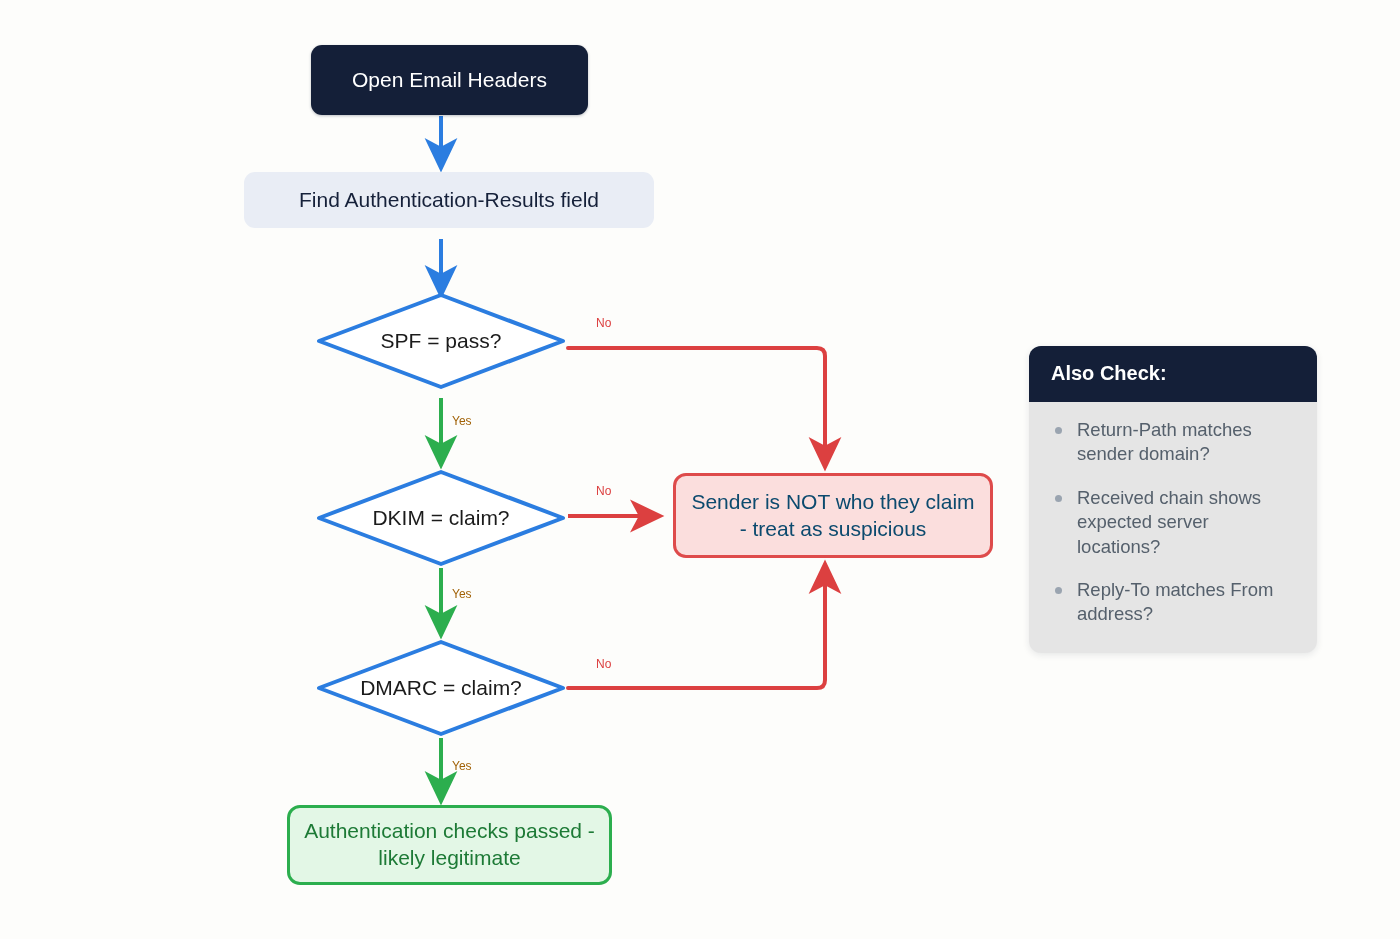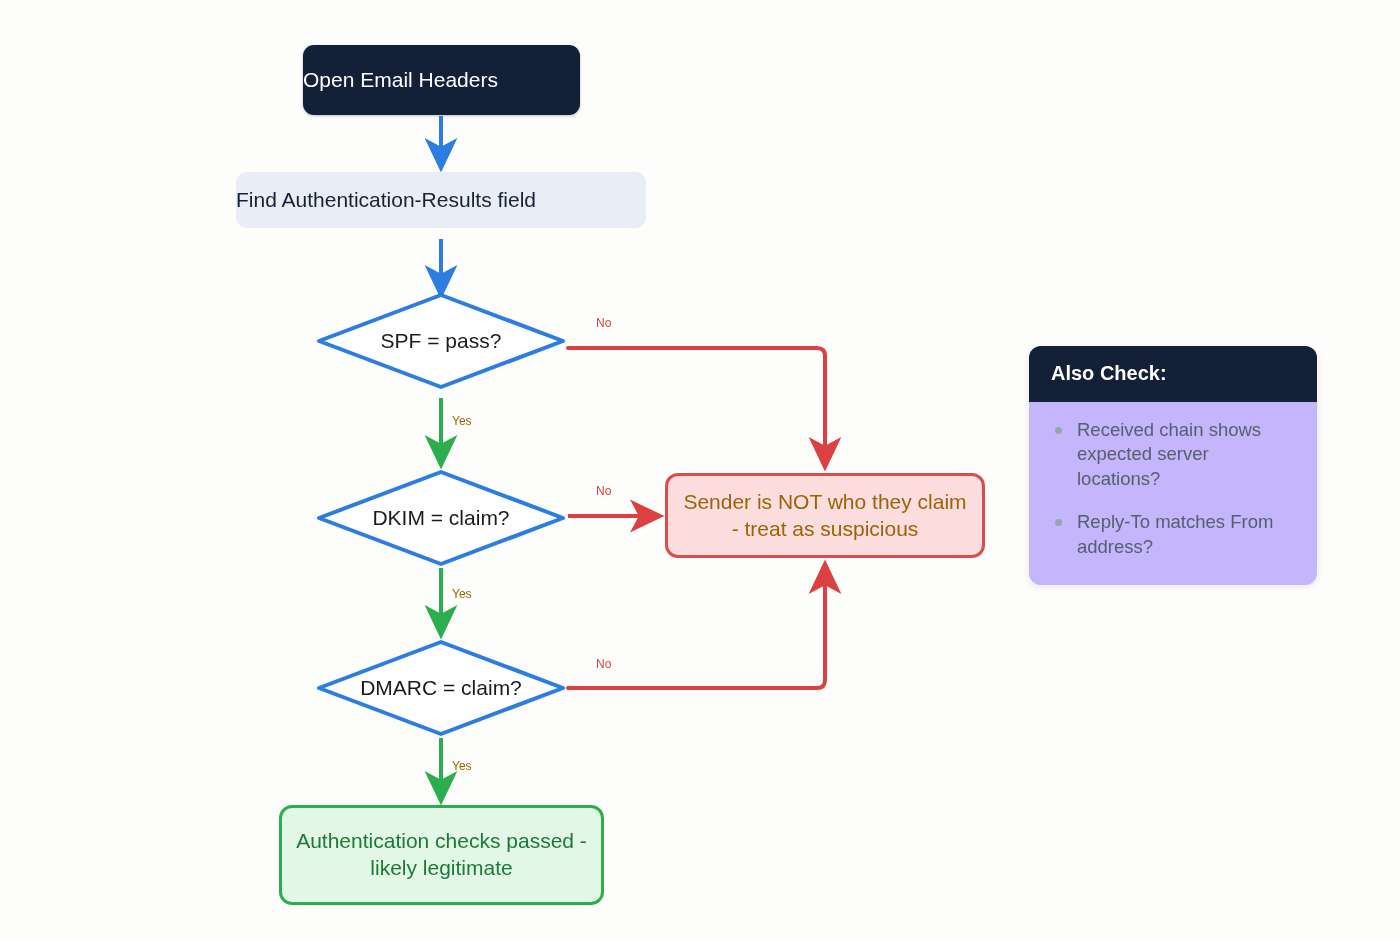--- a/index.html
+++ b/index.html
@@ -32,22 +32,24 @@
     height: 939px;
     pointer-events: none;
   }
 
   
   .node {
     position: absolute;
     box-sizing: border-box;
     display: flex;
     align-items: center;
+    justify-content: center;
     text-align: center;
     line-height: 1.28;
+    margin-left: 8px;
   }
 
   
   .node-start {
     left: 303px;
     top: 45px;
     width: 277px;
     height: 70px;
     background: #141f38;
     border-radius: 11px;
@@ -97,31 +99,31 @@
 
   
   .node-bad {
     left: 665px;
     top: 473px;
     width: 320px;
     height: 85px;
     background: #fbdedd;
     border: 3px solid #de4b4b;
     border-radius: 13px;
-    color: #a16207;
+    color: #0c4a6e;
     font-size: 21px;
     padding: 4px 14px;
   }
 
   
   .node-good {
     left: 279px;
     top: 805px;
     width: 325px;
-    height: 100px;
+    height: 80px;
     background: #e3f7e6;
     border: 3px solid #2cae4e;
     border-radius: 13px;
     color: #1d7a36;
     font-size: 21px;
     padding: 0 14px;
   }
 
   
   .edge-label {
@@ -138,21 +140,21 @@
   #lbl-no-1  { left: 596px; top: 316px; }
   #lbl-no-2  { left: 596px; top: 484px; }
   #lbl-no-3  { left: 596px; top: 657px; }
 
   
   #side-panel {
     position: absolute;
     left: 1029px;
     top: 346px;
     width: 288px;
-    background: #c4b5fd;
+    background: #e5e5e5;
     border-radius: 12px;
     box-shadow: 0 2px 7px rgba(30,40,60,0.10);
     overflow: hidden;
   }
   #side-panel-header {
     background: #141f38;
     color: #ffffff;
     font-size: 20px;
     font-weight: bold;
     padding: 16px 0 17px 22px;
@@ -274,20 +276,24 @@
   <div class="edge-label lbl-yes" id="lbl-yes-3">Yes</div>
   <div class="edge-label lbl-no" id="lbl-no-1">No</div>
   <div class="edge-label lbl-no" id="lbl-no-2">No</div>
   <div class="edge-label lbl-no" id="lbl-no-3">No</div>
 
   <div id="side-panel">
     <div id="side-panel-header">Also Check:</div>
     <ul id="side-panel-list">
       <li>
         <span class="bullet"></span>
+        <span>Return-Path matches sender domain?</span>
+      </li>
+      <li>
+        <span class="bullet"></span>
         <span>Received chain shows expected server locations?</span>
       </li>
       <li>
         <span class="bullet"></span>
         <span>Reply-To matches From address?</span>
       </li>
     </ul>
   </div>
 
 </div>

